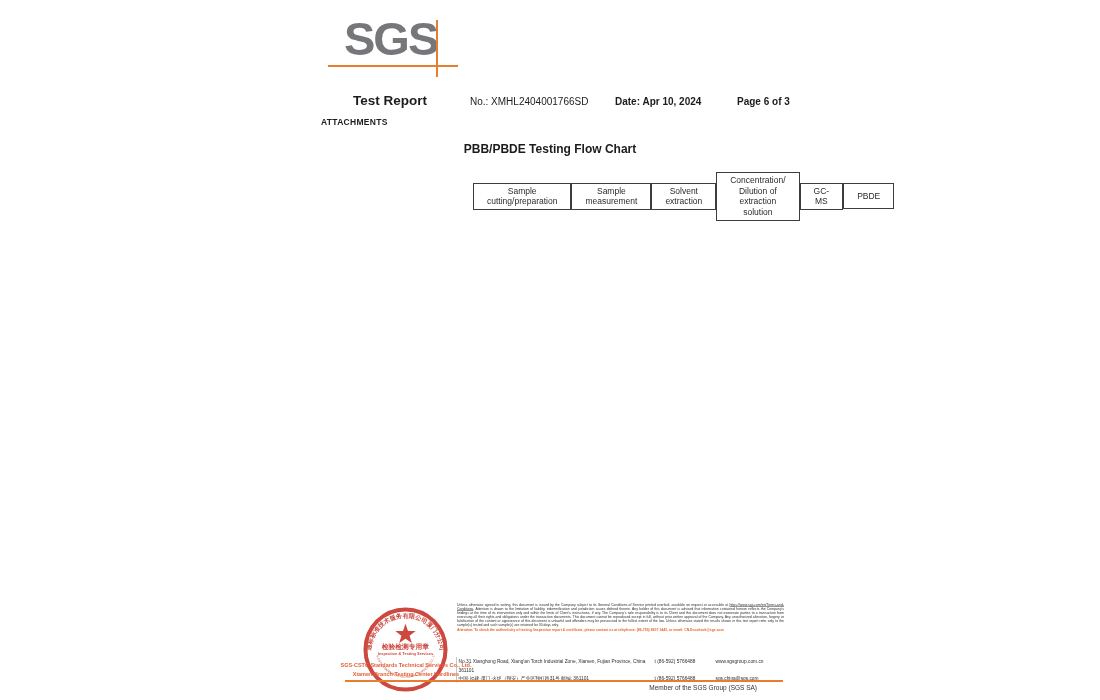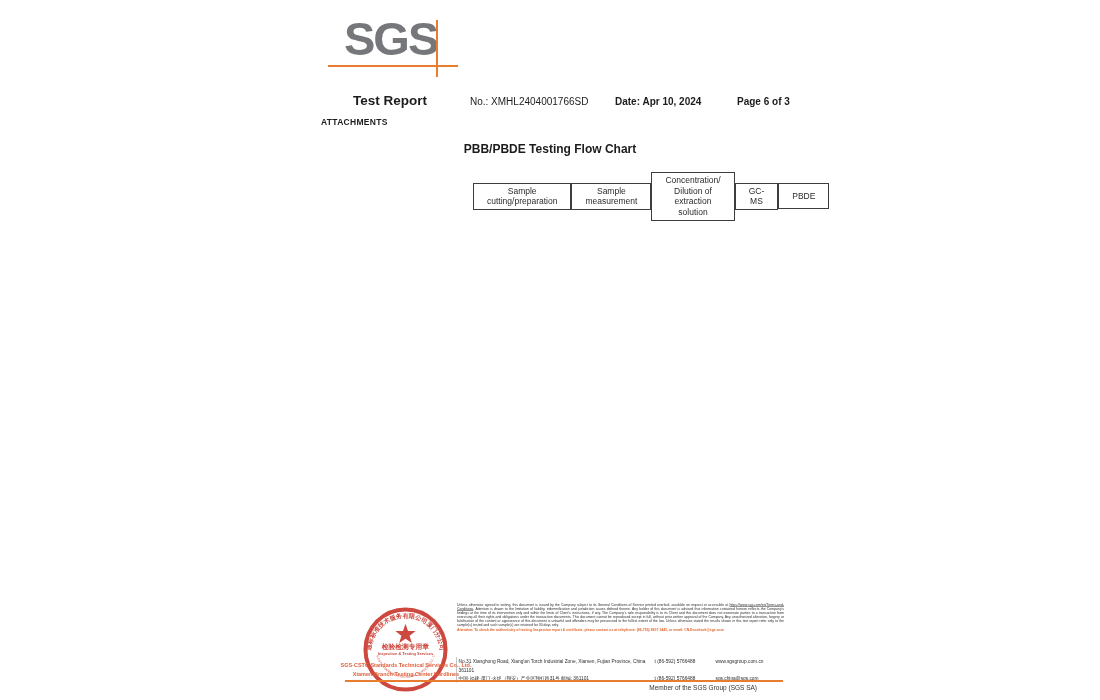--- a/index.html
+++ b/index.html
@@ -79,20 +79,23 @@
 
     <div class="fc-box">
       <span class="fc-box-label">Sample measurement</span>
     </div>
 
     <svg class="fc-arrow" width="12" height="21" viewBox="0 0 12 21">
       <line x1="6" y1="0" x2="6" y2="13.5" stroke="#111" stroke-width="1.3"></line>
       <polygon points="2.2,13 9.8,13 6,20.5" fill="#111"></polygon>
     </svg>
 
+    <div class="fc-box">
+      <span class="fc-box-label">Solvent extraction</span>
+    </div>
 
     <svg class="fc-arrow" width="12" height="21" viewBox="0 0 12 21">
       <line x1="6" y1="0" x2="6" y2="13.5" stroke="#111" stroke-width="1.3"></line>
       <polygon points="2.2,13 9.8,13 6,20.5" fill="#111"></polygon>
     </svg>
 
     <div class="fc-box">
       <span class="fc-box-label">Concentration/ Dilution of extraction solution</span>
     </div>
 

